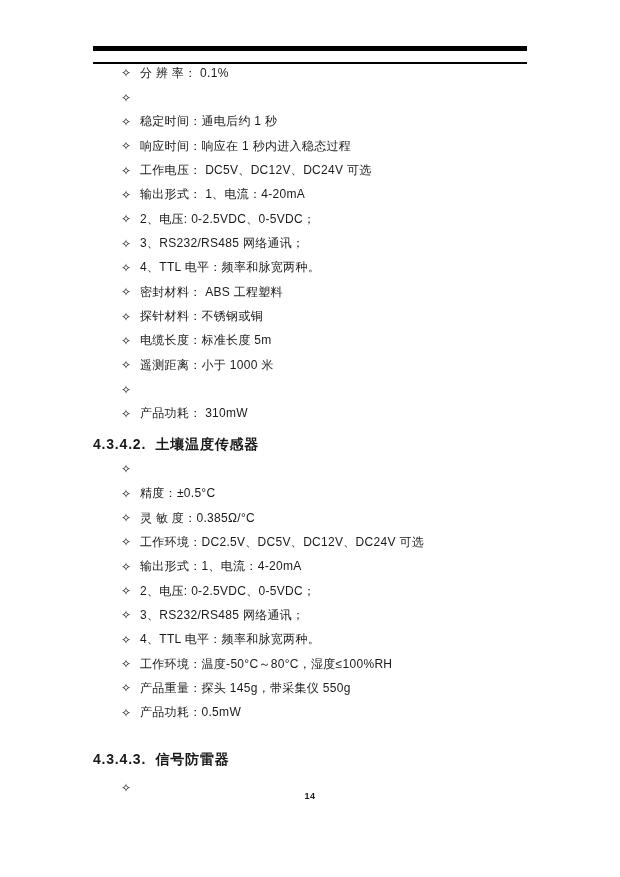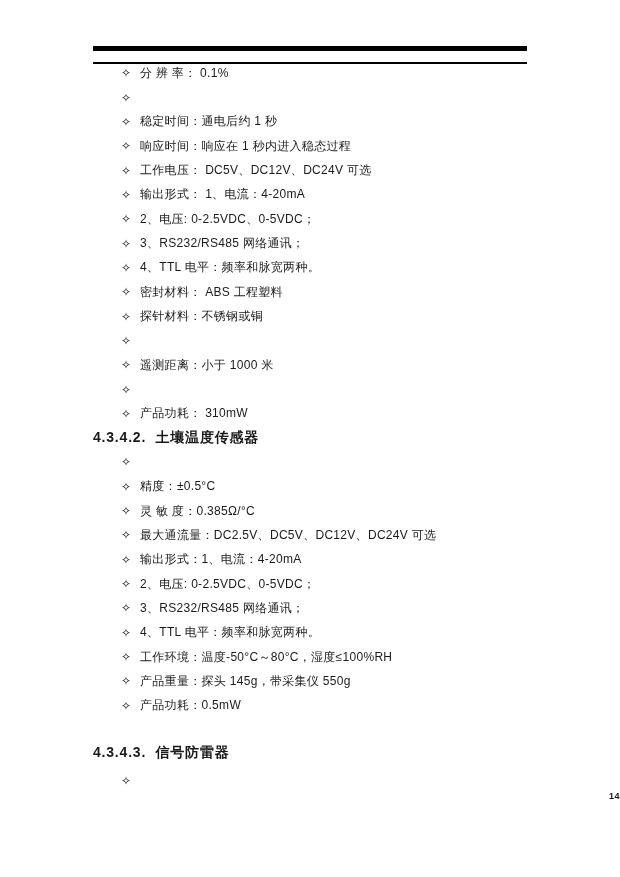--- a/index.html
+++ b/index.html
@@ -57,29 +57,29 @@
   }
   .heading {
     height: 24px;
     display: flex;
     align-items: center;
     font-size: 14px;
     font-weight: bold;
     letter-spacing: 0.8px;
     white-space: pre;
   }
-  .heading-2 { }
+  .heading-2 { margin-top: 7px; }
   .heading-3 { margin-top: 23px; }
   .sec3-item { margin-top: 4px; }
   .page-number {
     position: absolute;
     top: 791px;
     left: 0;
     width: 100%;
-    text-align: right;
+    text-align: center;
     font-size: 9px;
     font-weight: bold;
     letter-spacing: 0.5px;
   }
 </style>
 </head>
 <body>
 
 <div class="page">
   <div class="rule-thick"></div>
@@ -92,32 +92,32 @@
       <div class="li"><span class="bullet">✧</span></div>
       <div class="li"><span class="bullet">✧</span><span>稳定时间：通电后约 1 秒</span></div>
       <div class="li"><span class="bullet">✧</span><span>响应时间：响应在 1 秒内进入稳态过程</span></div>
       <div class="li"><span class="bullet">✧</span><span>工作电压： DC5V、DC12V、DC24V 可选</span></div>
       <div class="li"><span class="bullet">✧</span><span>输出形式： 1、电流：4-20mA</span></div>
       <div class="li"><span class="bullet">✧</span><span>2、电压: 0-2.5VDC、0-5VDC；</span></div>
       <div class="li"><span class="bullet">✧</span><span>3、RS232/RS485 网络通讯；</span></div>
       <div class="li"><span class="bullet">✧</span><span>4、TTL 电平：频率和脉宽两种。</span></div>
       <div class="li"><span class="bullet">✧</span><span>密封材料： ABS 工程塑料</span></div>
       <div class="li"><span class="bullet">✧</span><span>探针材料：不锈钢或铜</span></div>
-      <div class="li"><span class="bullet">✧</span></div>
+      <div class="li"><span class="bullet">✧</span><span>电缆长度：标准长度 5m</span></div>
       <div class="li"><span class="bullet">✧</span><span>遥测距离：小于 1000 米</span></div>
       <div class="li"><span class="bullet">✧</span></div>
       <div class="li"><span class="bullet">✧</span><span>产品功耗： 310mW</span></div>
     </div>
 
     <div class="heading heading-2">4.3.4.2.  土壤温度传感器</div>
     <div>
       <div class="li"><span class="bullet">✧</span></div>
       <div class="li"><span class="bullet">✧</span><span>精度：±0.5°C</span></div>
       <div class="li"><span class="bullet">✧</span><span>灵 敏 度：0.385Ω/°C</span></div>
-      <div class="li"><span class="bullet">✧</span><span>最大通流量：DC2.5V、DC5V、DC12V、DC24V 可选</span></div>
+      <div class="li"><span class="bullet">✧</span><span>工作环境：DC2.5V、DC5V、DC12V、DC24V 可选</span></div>
       <div class="li"><span class="bullet">✧</span><span>输出形式：1、电流：4-20mA</span></div>
       <div class="li"><span class="bullet">✧</span><span>2、电压: 0-2.5VDC、0-5VDC；</span></div>
       <div class="li"><span class="bullet">✧</span><span>3、RS232/RS485 网络通讯；</span></div>
       <div class="li"><span class="bullet">✧</span><span>4、TTL 电平：频率和脉宽两种。</span></div>
       <div class="li"><span class="bullet">✧</span><span>工作环境：温度-50°C～80°C，湿度≤100%RH</span></div>
       <div class="li"><span class="bullet">✧</span><span>产品重量：探头 145g，带采集仪 550g</span></div>
       <div class="li"><span class="bullet">✧</span><span>产品功耗：0.5mW</span></div>
     </div>
 
     <div class="heading heading-3">4.3.4.3.  信号防雷器</div>

